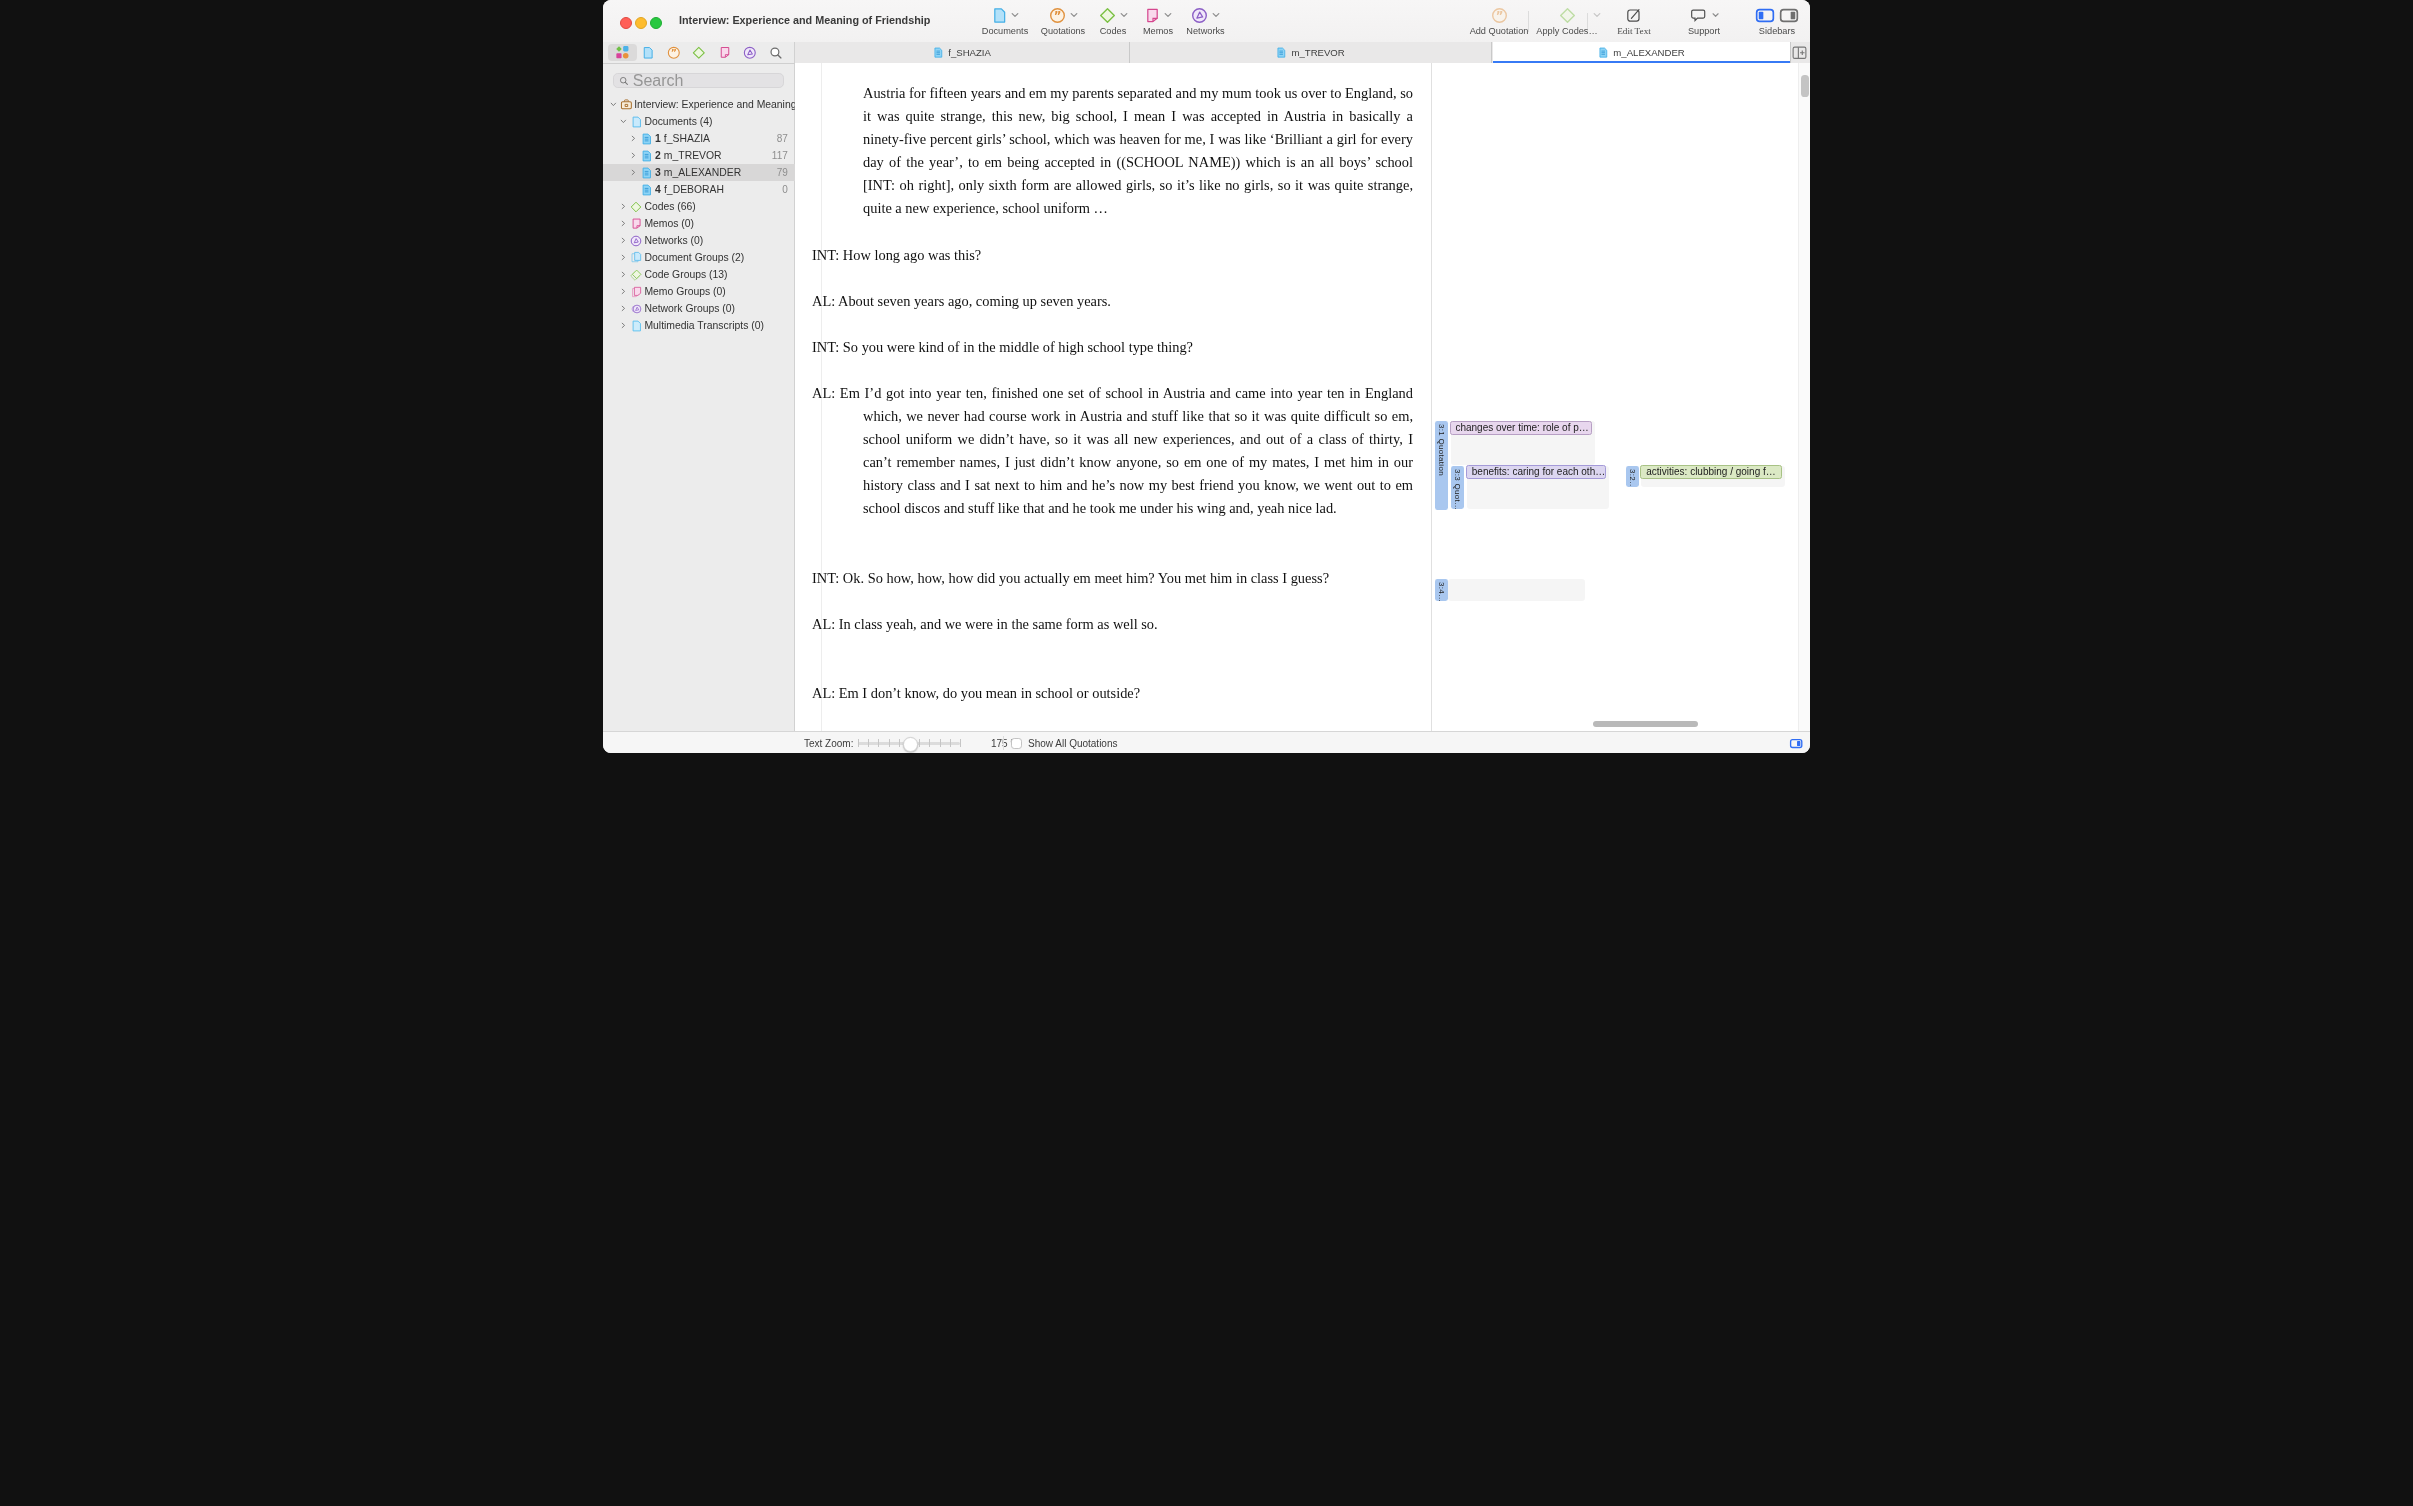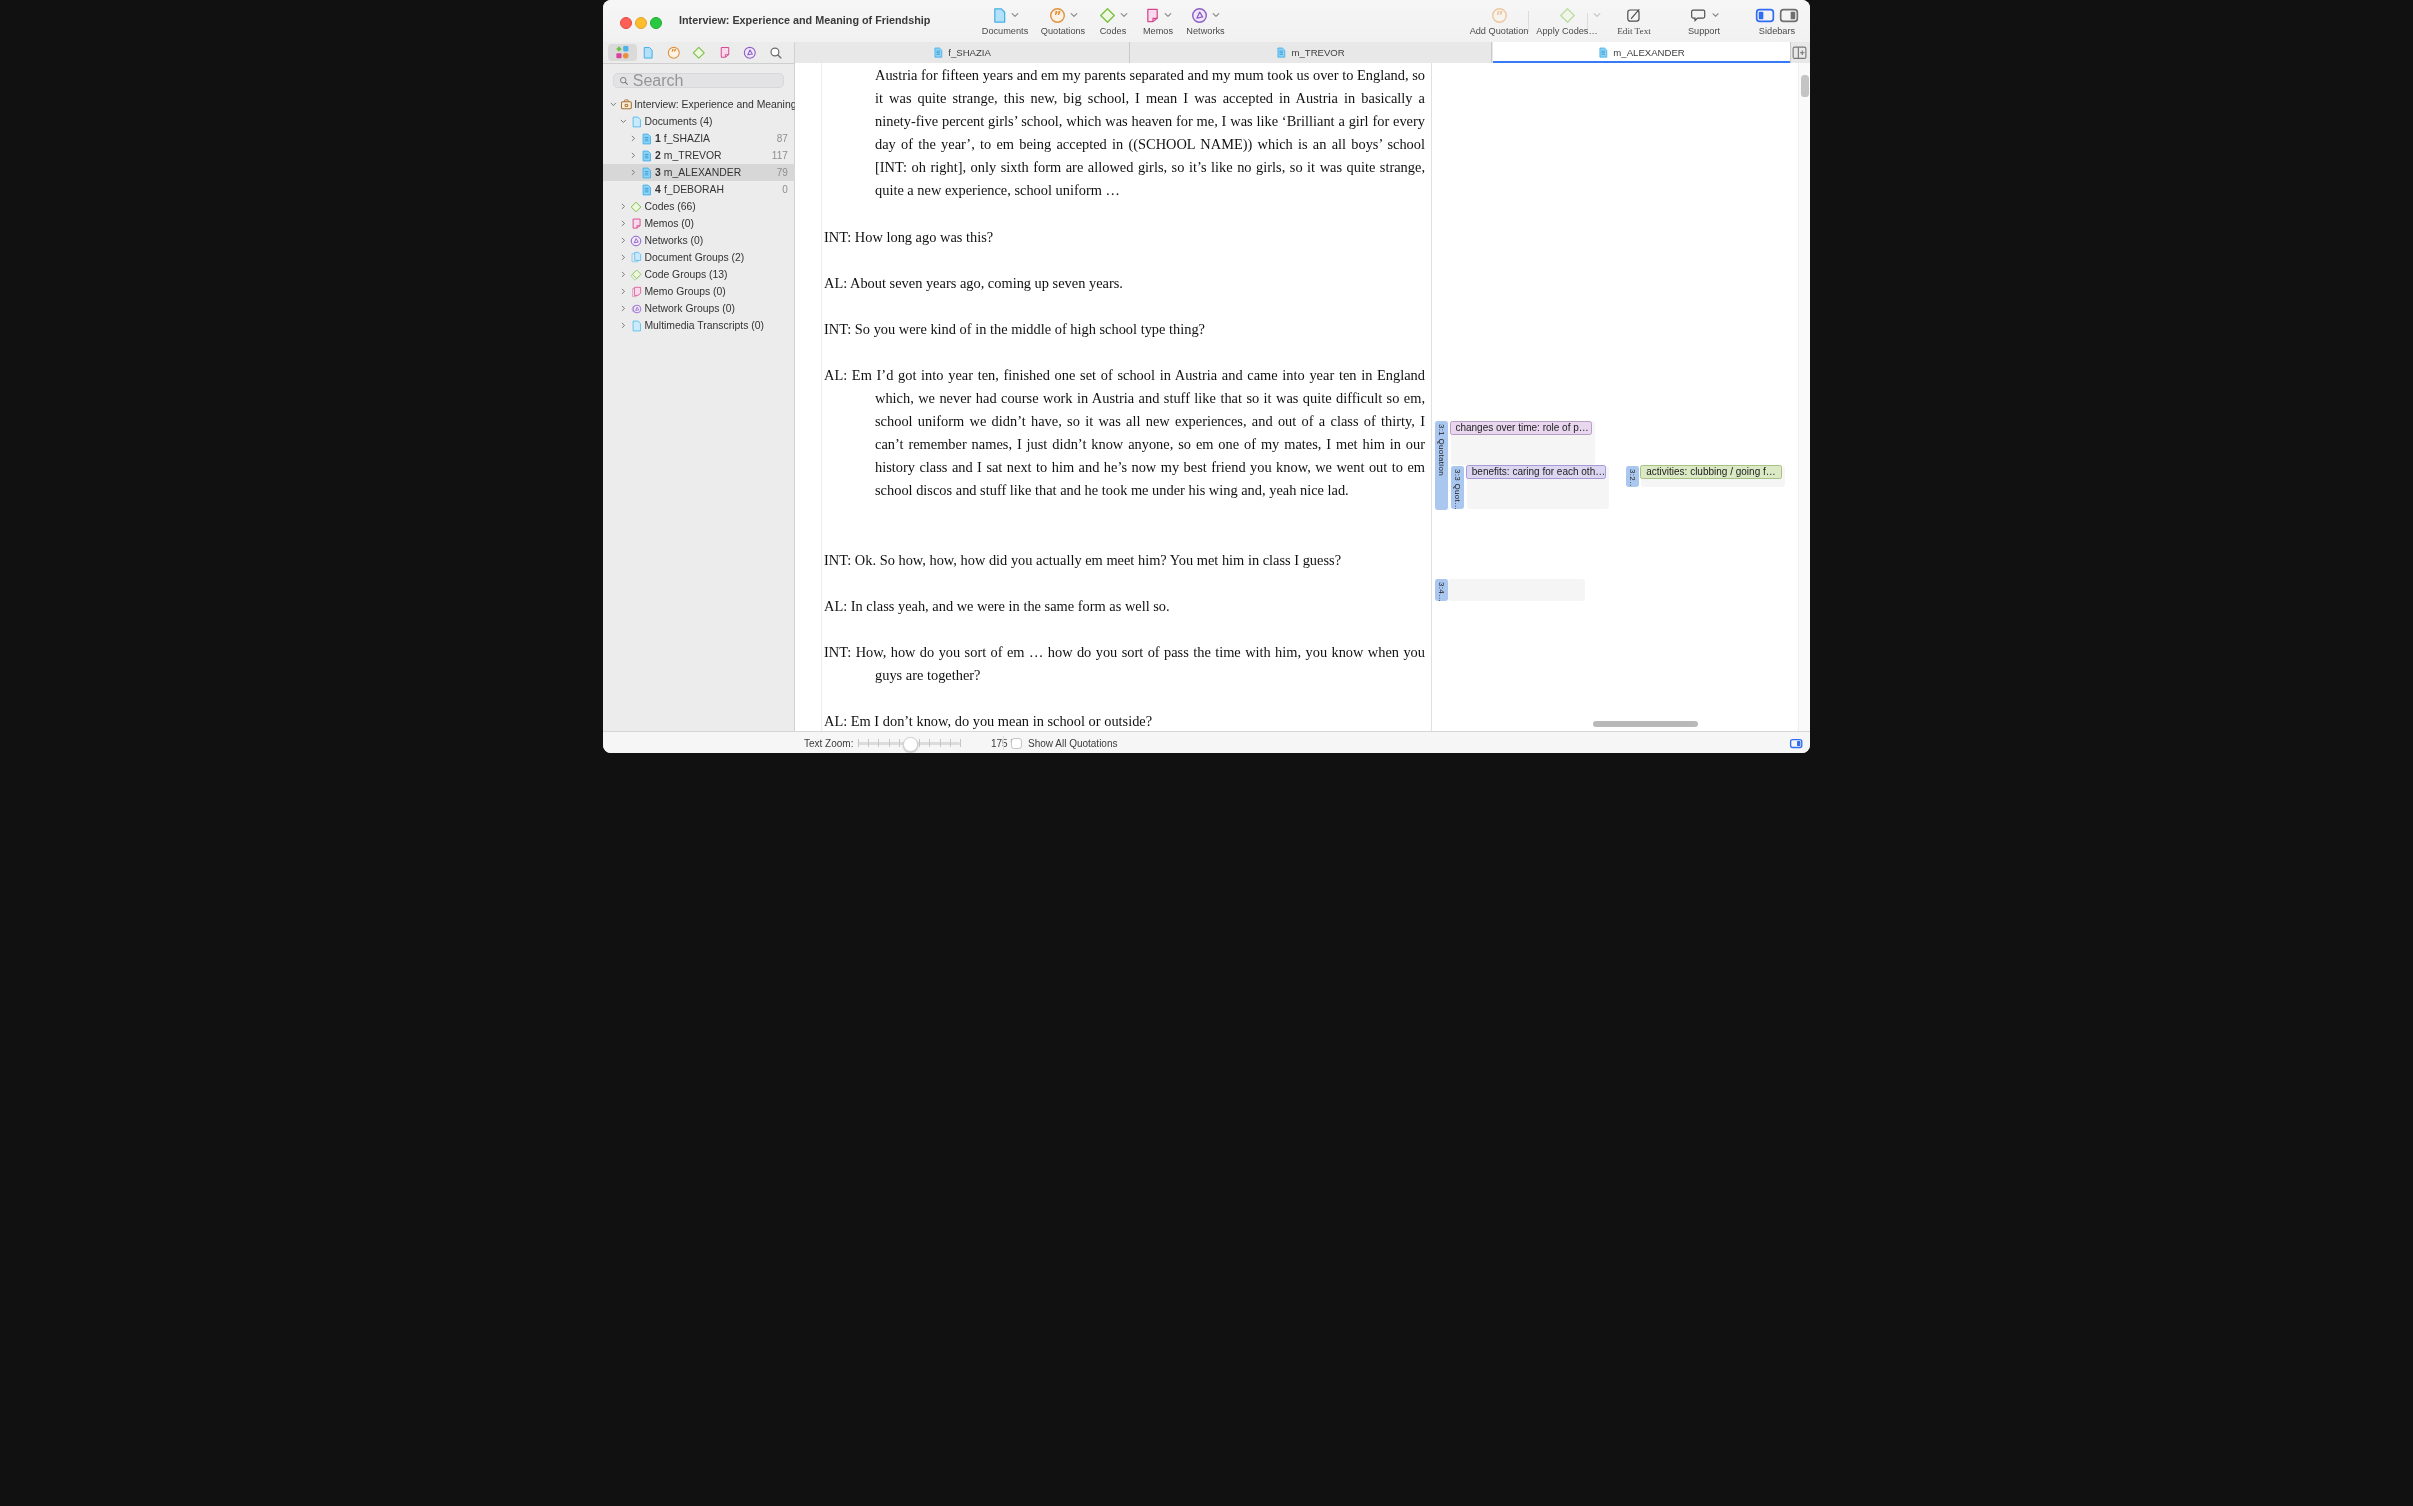--- a/index.html
+++ b/index.html
@@ -38,21 +38,21 @@
   .trow.sel{background:#d8d7d7;}
   .tchev{width:10.4px;display:flex;justify-content:center;flex:none;}
   .ticon{width:16px;display:flex;justify-content:center;flex:none;}
   .tnum{font-weight:700;margin-right:3.2px;}
   .tlbl{white-space:nowrap;overflow:hidden;flex:1;}
   .tcount{position:absolute;right:7.2px;font-size:10px;color:#8e8e8e;}
   .lv0{padding-left:4.8px;} .lv1{padding-left:15px;} .lv2{padding-left:25.5px;}
   
   .docarea{position:absolute;left:192px;top:63px;width:637px;height:668px;background:#fff;overflow:hidden;}
   .gutterline{position:absolute;left:25.5px;top:0;width:0.8px;height:668px;background:#ededed;}
-  .doc{position:absolute;left:29px;top:0;width:601px;padding-top:1px;font-family:"Liberation Serif",serif;
+  .doc{position:absolute;left:17px;top:0;width:601px;padding-top:19px;font-family:"Liberation Serif",serif;
        font-size:14.4px;line-height:23px;color:#111;}
   .para{position:relative;text-align:justify;padding-left:51px;text-indent:-51px;overflow:hidden;}
   .para.cont{text-indent:0;}
   .h1{height:23px;} .h2{height:46px;} .h6{height:139px;} .h7{height:162px;}
   .pnum{position:absolute;left:-27px;top:6.4px;width:21px;text-align:right;font-family:"Liberation Sans",sans-serif;
         font-size:8.4px;color:#bdbdbd;text-indent:0;}
   
   .marginarea{position:absolute;left:828px;top:63px;width:366px;height:668px;background:#fff;border-left:0.8px solid #e0e0e0;}
   .qpanel{position:absolute;background:#f5f5f5;border-radius:3.2px;}
   .qbar{position:absolute;width:12.8px;background:#a9c7ef;border-radius:2.4px;overflow:hidden;}
@@ -546,21 +546,20 @@
       <div class="para h1"><span>AL: About seven years ago, coming up seven years.</span></div>
       <div class="para h1"><span></span></div>
       <div class="para h1"><span>INT:  So you were kind of in the middle of high school type thing?</span></div>
       <div class="para h1"><span></span></div>
       <div class="para h7"><span>AL: Em I’d got into year ten, finished one set of school in Austria and came into year ten in England which, we never had course work in Austria and stuff like that so it was quite difficult so em, school uniform we didn’t have, so it was all new experiences, and out of a class of thirty, I can’t remember names, I just didn’t know anyone, so em one of my mates, I met him in our history class and I sat next to him and he’s now my best friend you know, we went out to em school discos and stuff like that and he took me under his wing and, yeah nice lad.</span></div>
       <div class="para h1"><span></span></div>
       <div class="para h1"><span>INT: Ok. So how, how, how did you actually em meet him? You met him in class I guess?</span></div>
       <div class="para h1"><span></span></div>
       <div class="para h1"><span>AL: In class yeah, and we were in the same form as well so.</span></div>
       <div class="para h1"><span></span></div>
-      <div class="para h2"><span>INT: How, how do you sort of em … how do you sort of pass the time with him, you know when you guys are together?</span></div>
       <div class="para h1"><span></span></div>
       <div class="para h1"><span>AL: Em I don’t know, do you mean in school or outside?</span></div>
     </div>
   </div>
 
   <div class="marginarea">
     <div class="qpanel" style="left:19px;top:358px;width:144px;height:44px;"></div>
     <div class="qbar" style="left:3.2px;top:358px;height:89px;">
         <span>3:1 Quotation</span>
       </div>

